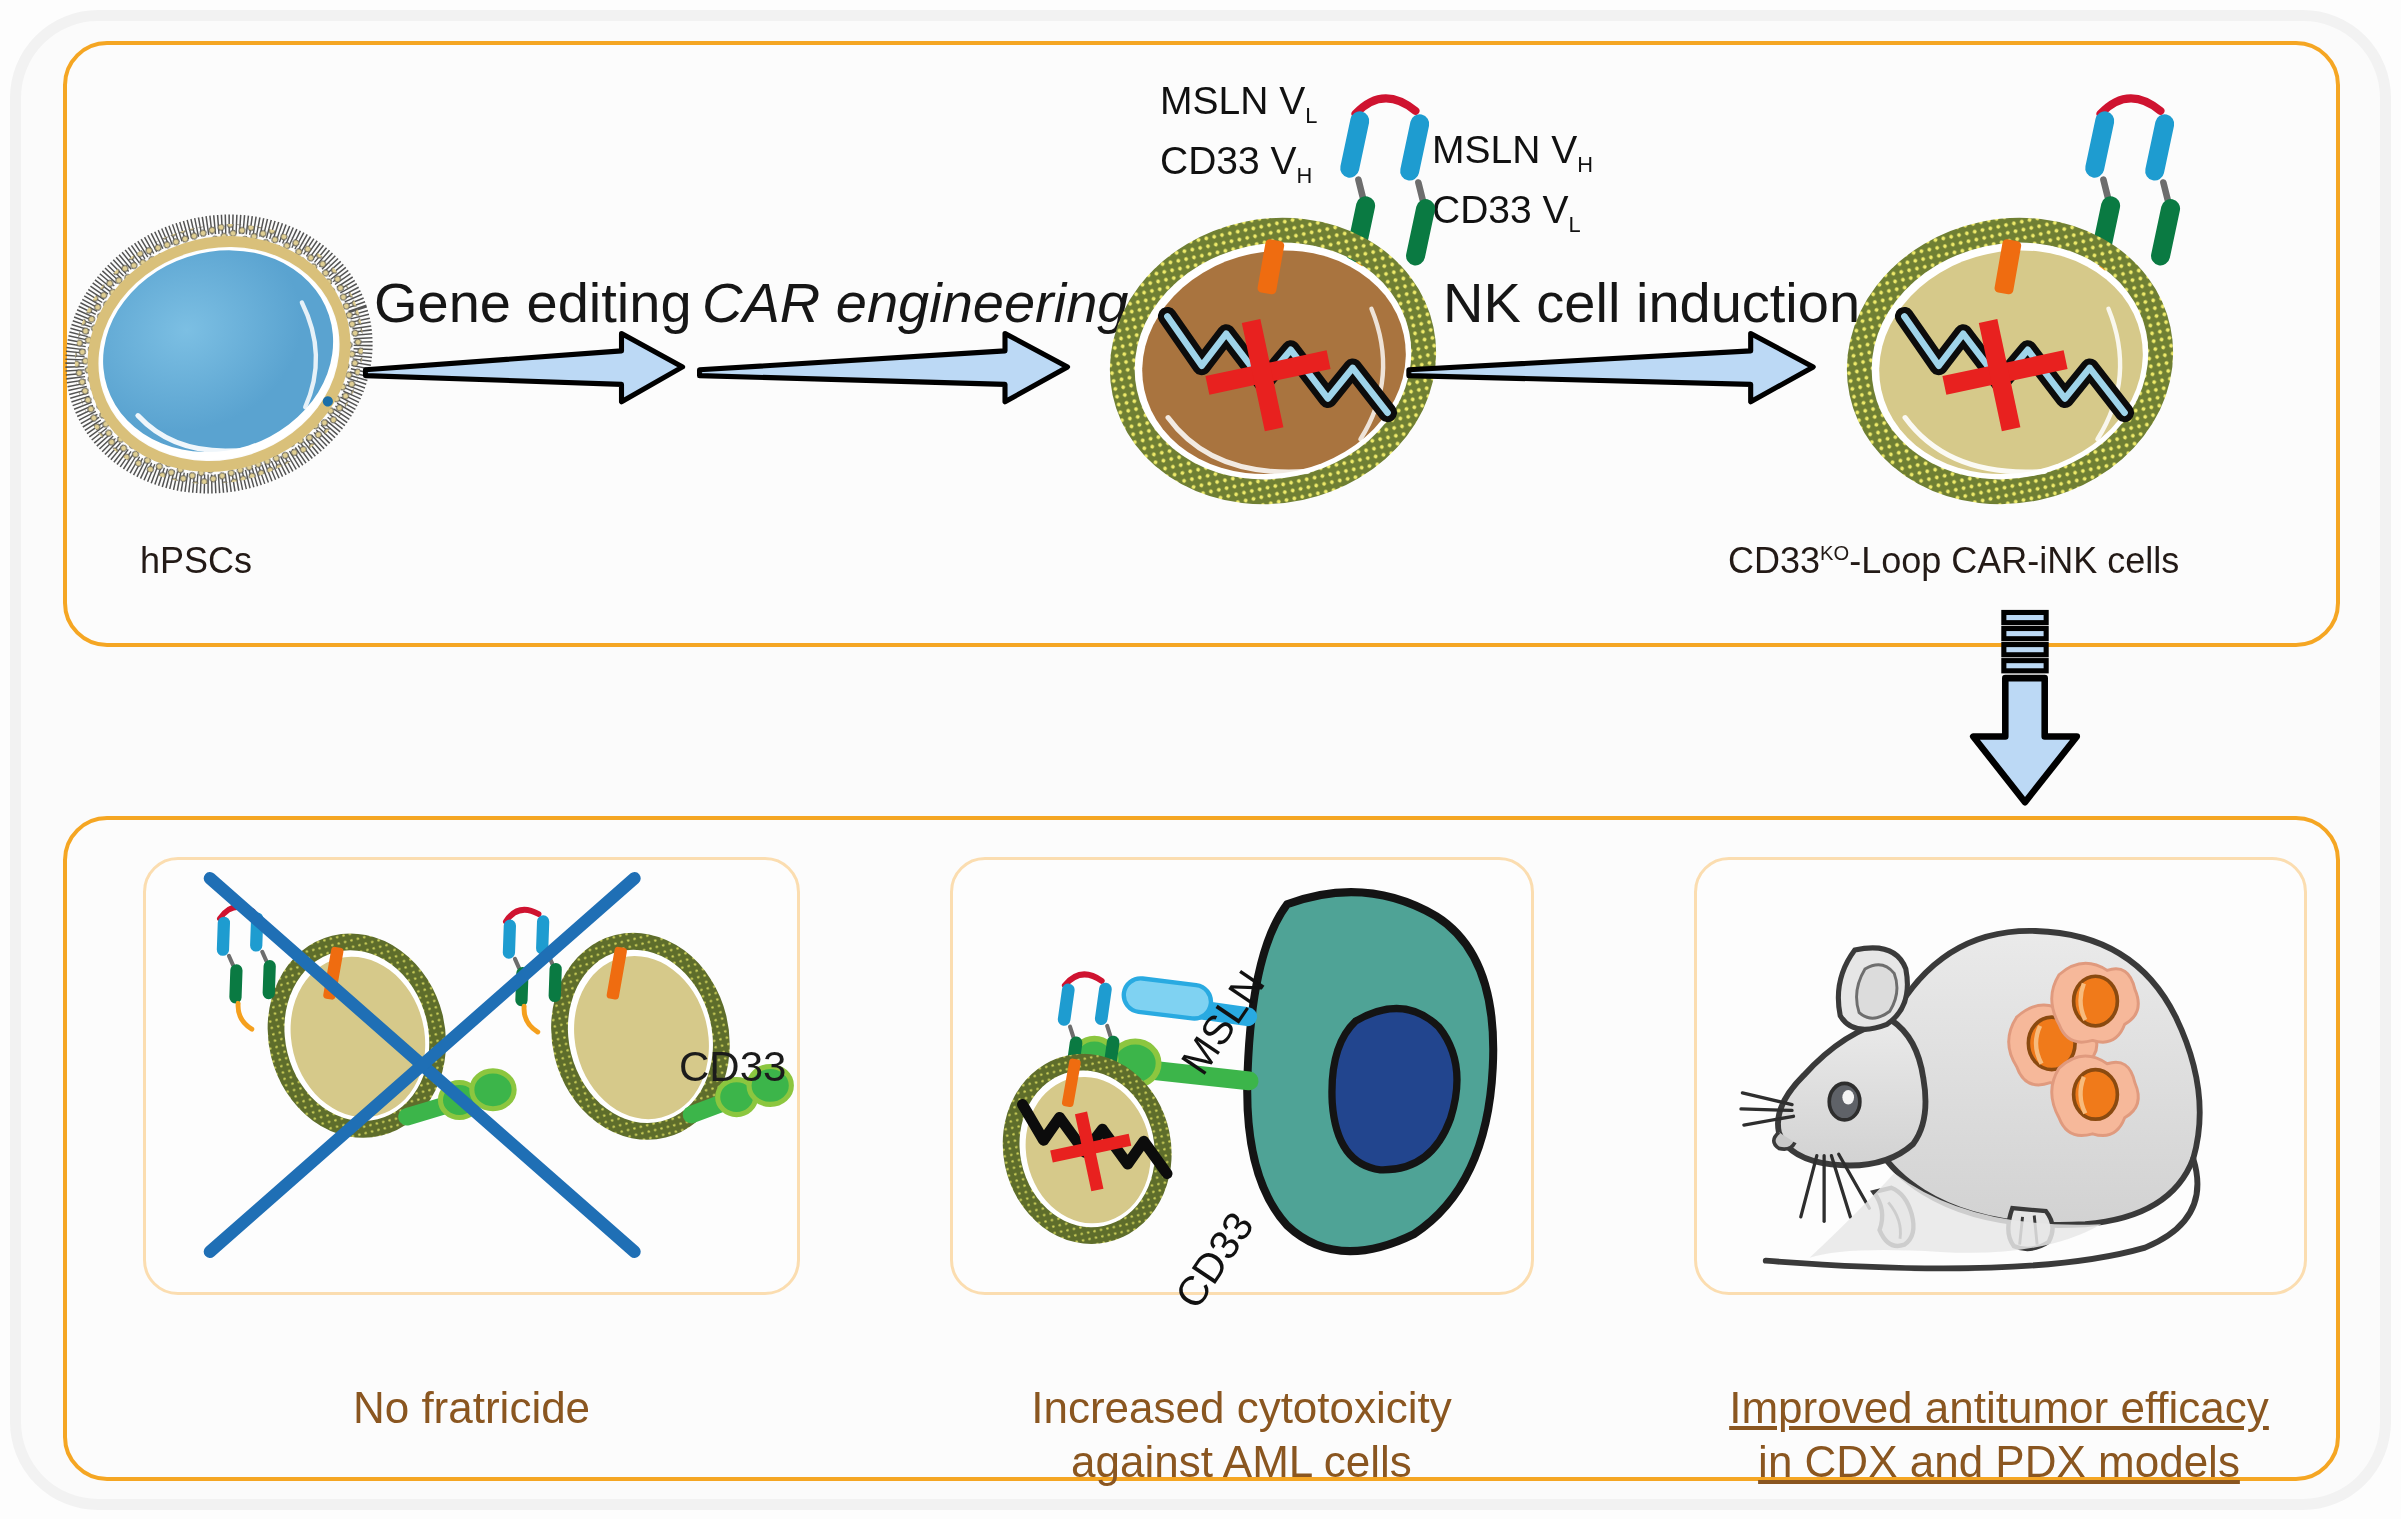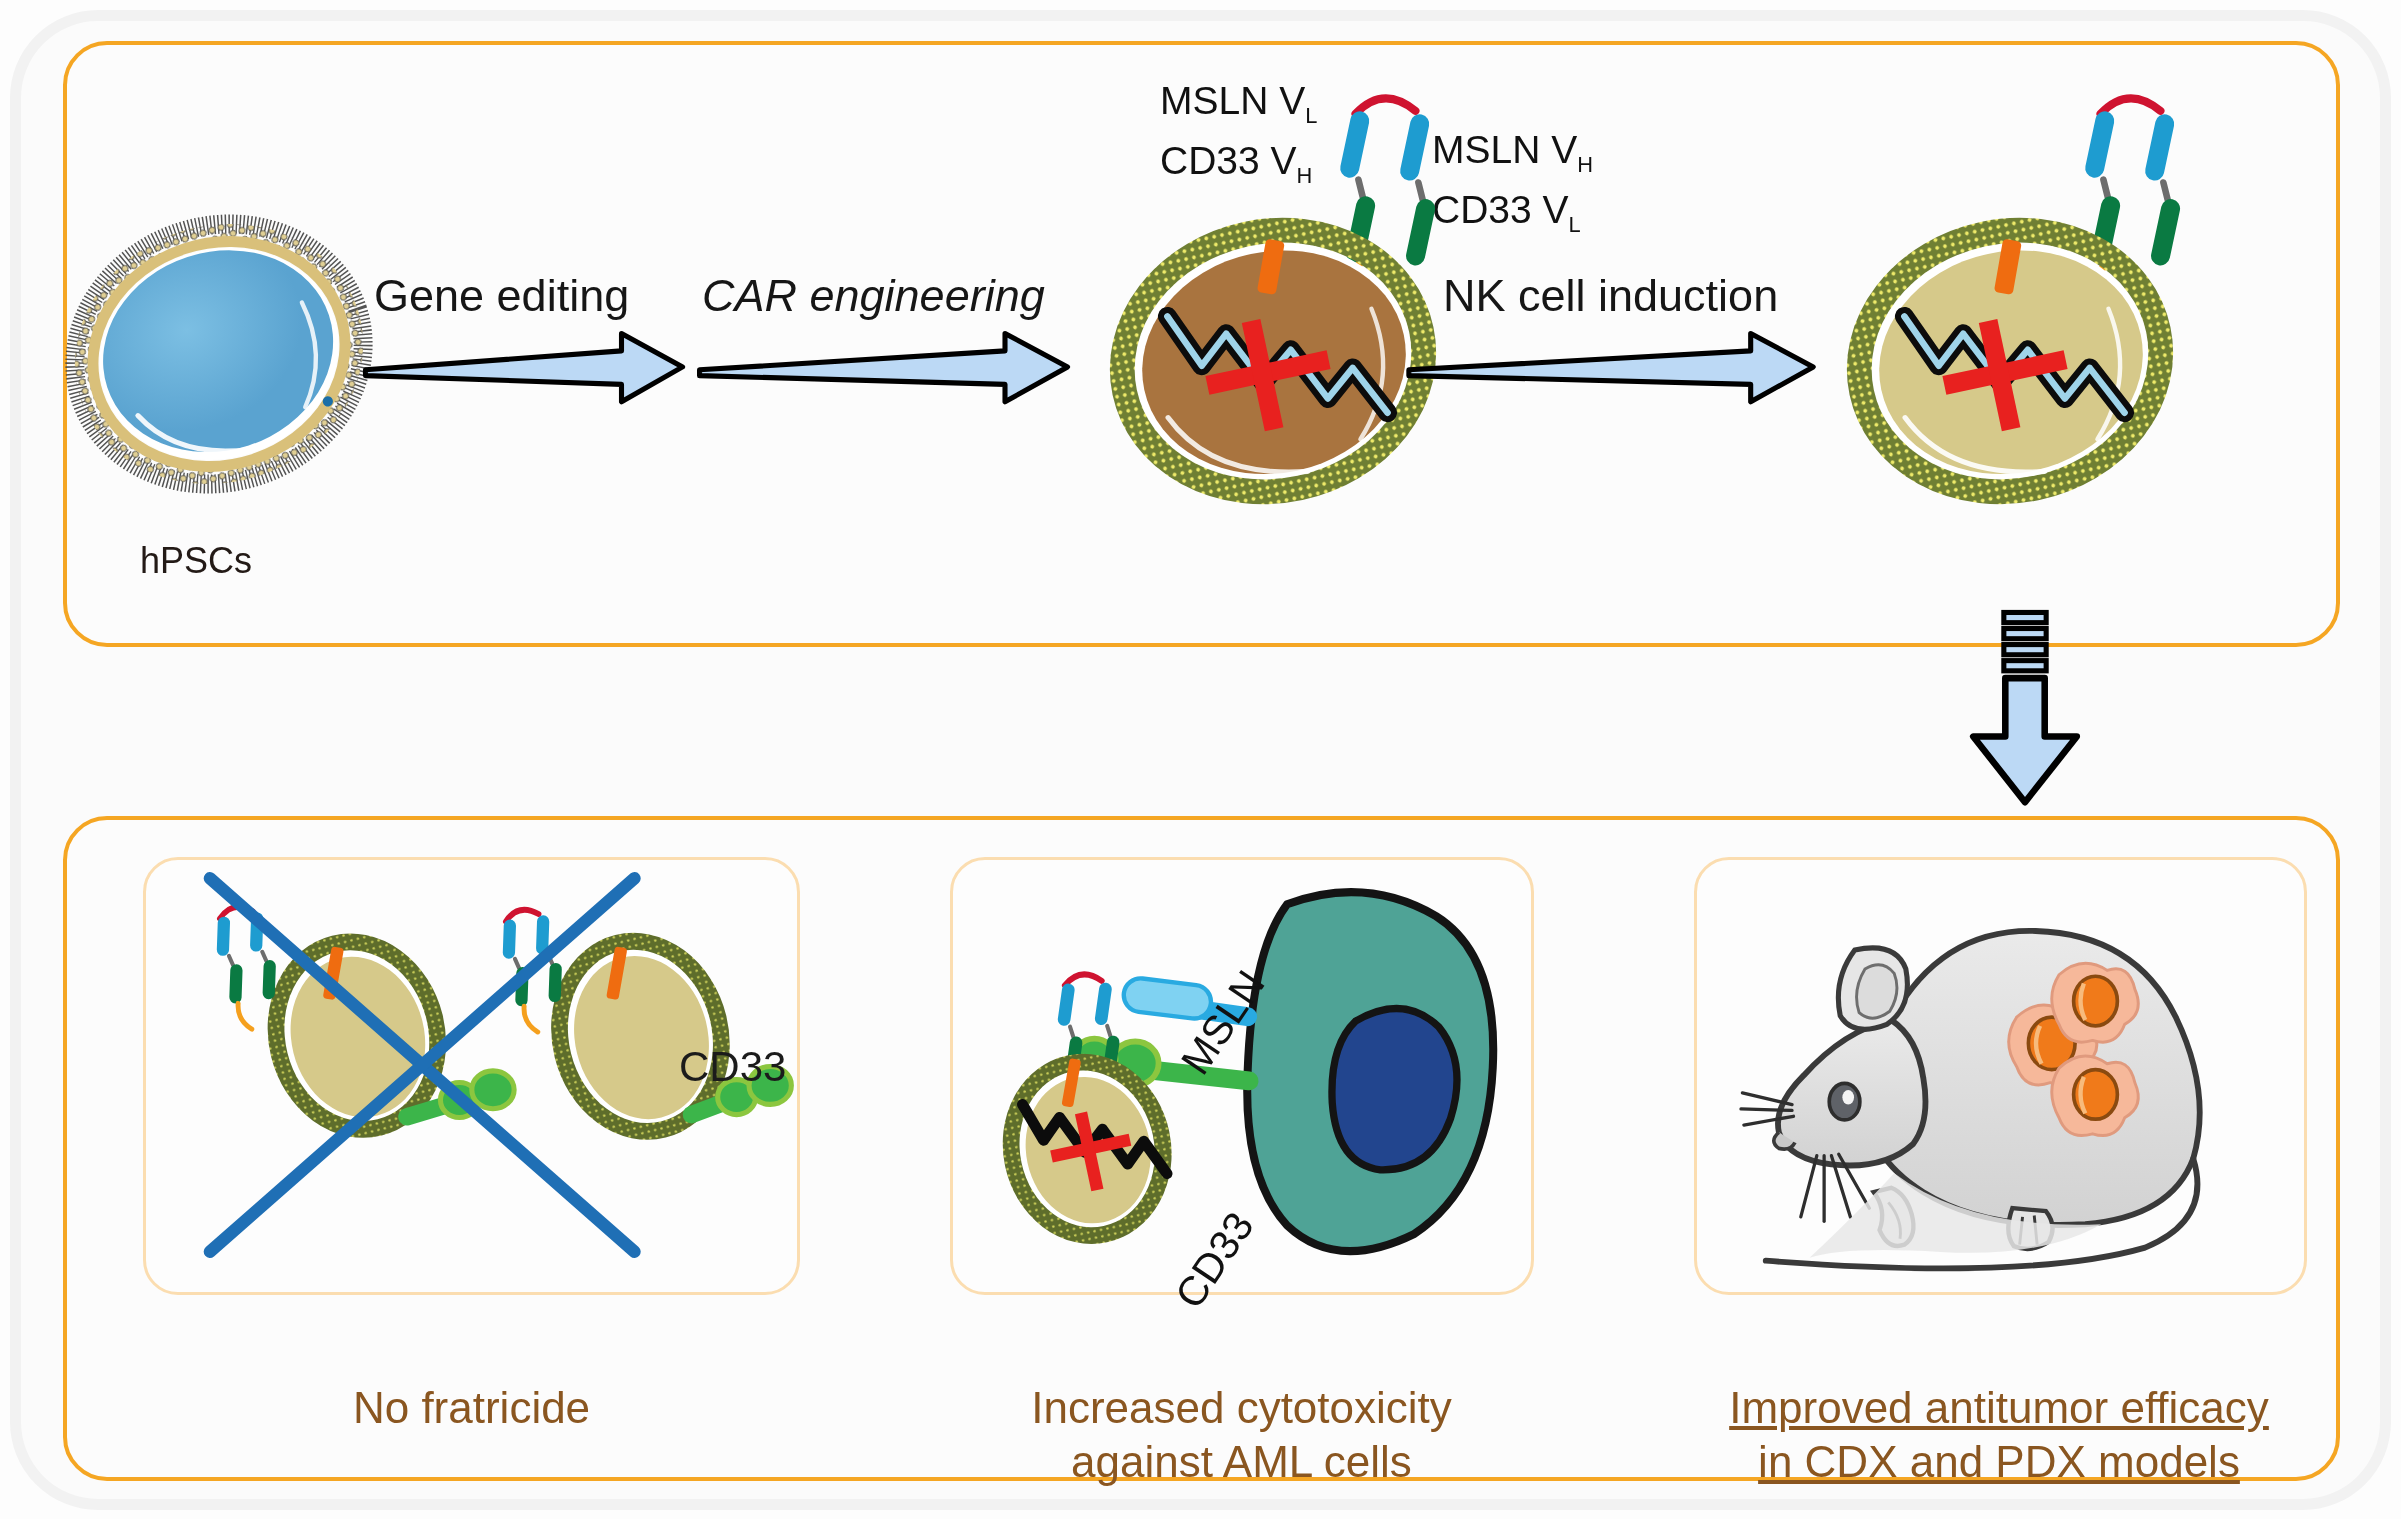--- a/index.html
+++ b/index.html
@@ -41,21 +41,21 @@
     background: #fdfdfd;
     top: 857px;
     height: 438px;
   }
   #sub-left   { left: 143px;  width: 657px; }
   #sub-mid    { left: 950px; width: 584px; }
   #sub-right  { left: 1694px; width: 613px; }
 
   
   .txt { position: absolute; white-space: nowrap; color: #1b1b1b; }
-  .arrow-label { font-size: 45px; color: #161616; }
+  .arrow-label { font-size: 56px; color: #161616; }
   .cell-label  { font-size: 36px; color: #231a16; }
   .cap {
     position: absolute;
     text-align: center;
     color: #8a5620;
     font-size: 44px;
     line-height: 1.22;
     margin-top: 42px;
   }
   .blue-word { color: #20409a; }
@@ -203,20 +203,23 @@
         <path d="M 96 110 L 128 186 L 170 150 L 206 226 L 252 190 L 288 266 L 330 232 L 364 302" fill="none" stroke="#0c0c0c" stroke-width="26" stroke-linejoin="round" stroke-linecap="round"></path>
         <path d="M 96 110 L 128 186 L 170 150 L 206 226 L 252 190 L 288 266 L 330 232 L 364 302" fill="none" stroke="#9fd4ea" stroke-width="9" stroke-linejoin="round" stroke-linecap="round"></path>
       </g>
       <g>
         <line x1="130" y1="214" x2="300" y2="214" stroke="#e8211f" stroke-width="26"></line>
         <line x1="207" y1="140" x2="207" y2="292" stroke="#e8211f" stroke-width="26"></line>
       </g>
       <rect x="236" y="36" width="26" height="74" rx="6" fill="#ef6c10" transform="rotate(22 249 73)"></rect>
     </g>
   </svg>
+  <div class="txt cell-label" style="left:1728px; top:540px;">
+    <span>CD33</span><sup>KO</sup><span>-Loop CAR-iNK cells</span>
+  </div>
 
   <svg style="left:1941px; top:611px;" width="168" height="197" viewBox="0 0 230 270">
     <rect x="86" y="2" width="58" height="14" fill="#bcd9f5" stroke="#000" stroke-width="7"></rect>
     <rect x="86" y="24" width="58" height="14" fill="#bcd9f5" stroke="#000" stroke-width="7"></rect>
     <rect x="86" y="46" width="58" height="14" fill="#bcd9f5" stroke="#000" stroke-width="7"></rect>
     <rect x="86" y="68" width="58" height="14" fill="#bcd9f5" stroke="#000" stroke-width="7"></rect>
     <path d="M 88 92 L 142 92 L 142 172 L 186 172 L 115 262 L 44 172 L 88 172 Z" fill="#bcd9f5" stroke="#000" stroke-width="9" stroke-linejoin="round"></path>
   </svg>
 
   <div class="panel" id="panel-bottom"></div>

